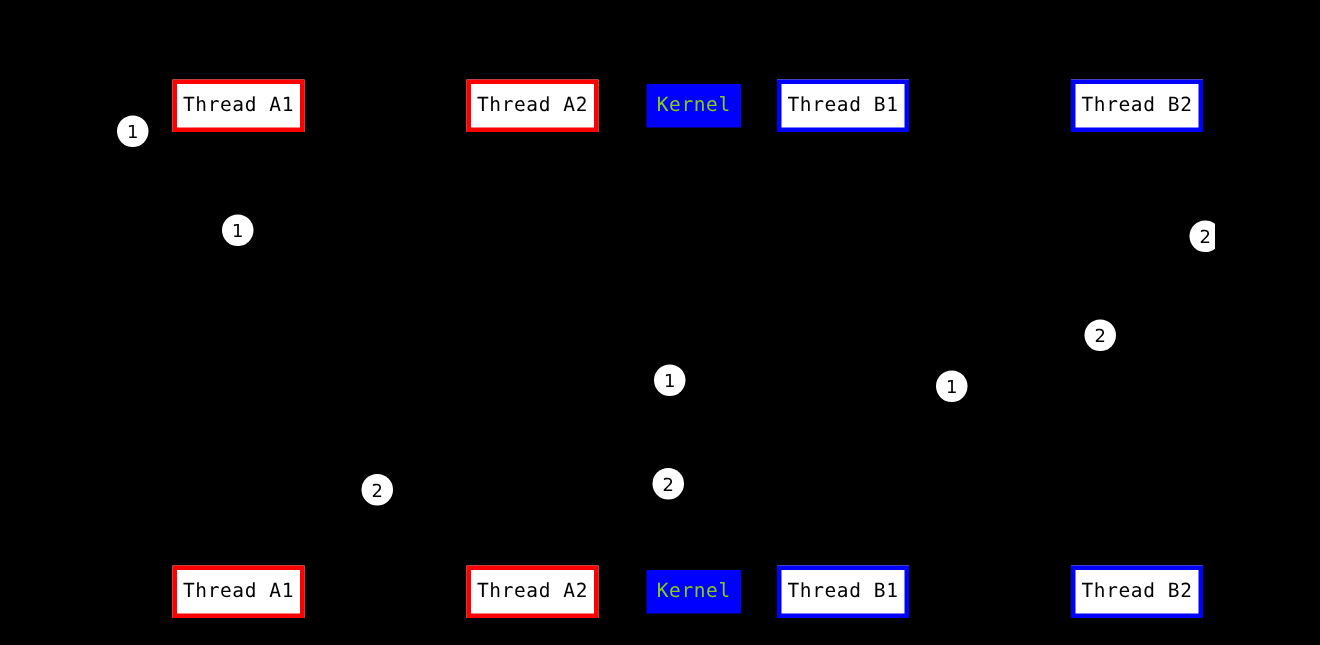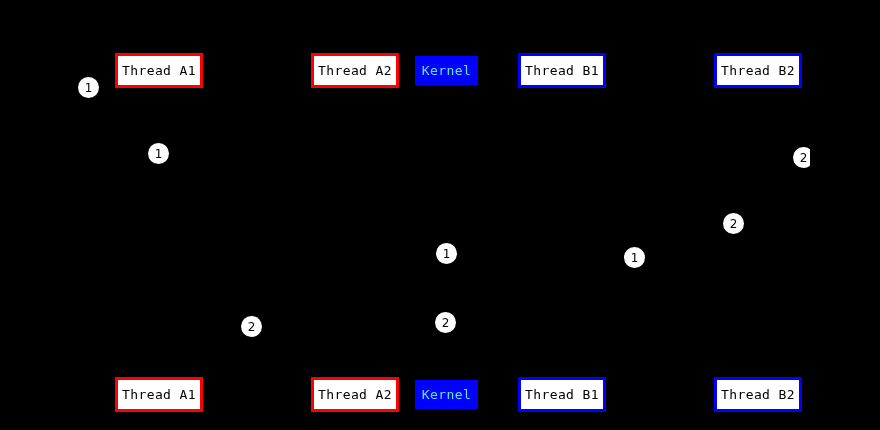--- a/index.html
+++ b/index.html
@@ -46,21 +46,22 @@
   }
   .participant.blue {
     background: #ffffff;
     border: 3px solid #0000ff;
     color: #000000;
     margin-left: 24px;
   }
   .participant.solidblue {
     background: #0000ff;
     border: 0px solid #0000ff;
-    color: #5eead4;
+    color: #84cc16;
+    margin-left: 16px;
   }
 
   
   .marker {
     position: absolute;
     width: 21px;
     height: 21px;
     border-radius: 50%;
     background: #ffffff;
     color: #000000;

